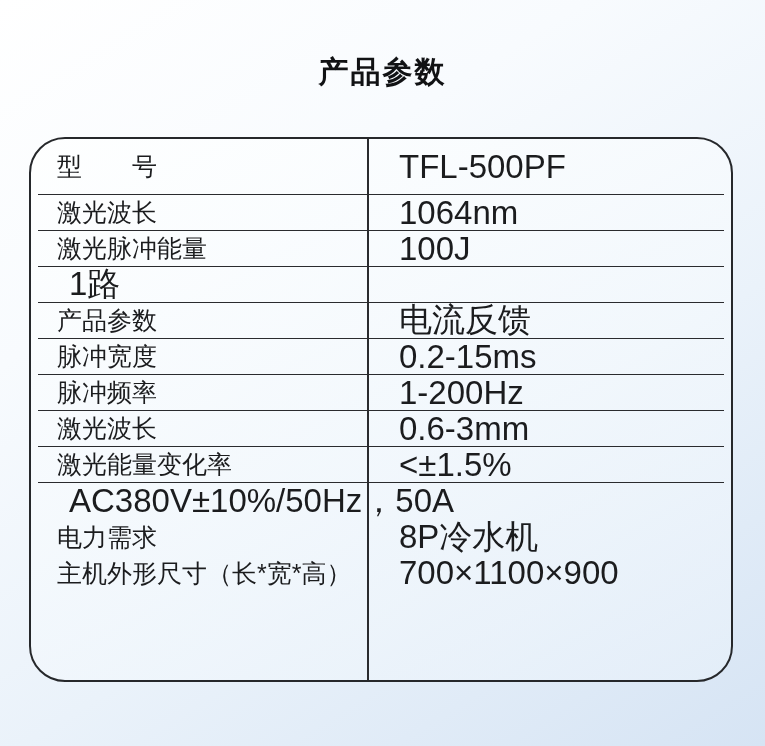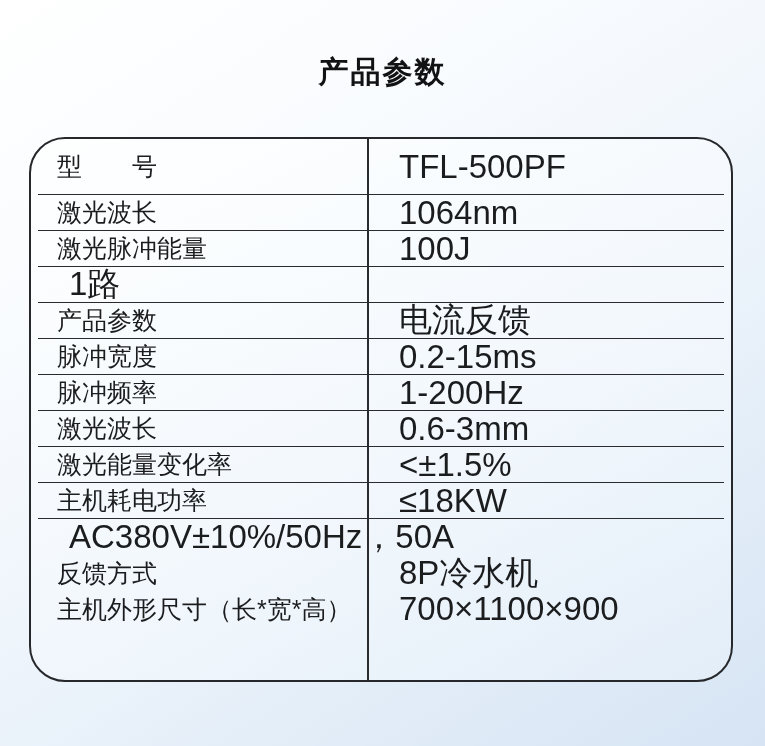--- a/index.html
+++ b/index.html
@@ -111,31 +111,27 @@
     <div class="row">
       <div class="cell label">激光波长</div>
       <div class="cell value">0.6-3mm</div>
     </div>
 
     <div class="row">
       <div class="cell label">激光能量变化率</div>
       <div class="cell value">&lt;±1.5%</div>
     </div>
 
-    <div class="row">
-      <div class="cell label">主机耗电功率</div>
-      <div class="cell value">≤18KW</div>
-    </div>
 
     <div class="row no-line">
       <div class="cell value">AC380V±10%/50Hz，50A</div>
     </div>
 
     <div class="row no-line">
-      <div class="cell label">反馈方式</div>
+      <div class="cell label">电力需求</div>
       <div class="cell value">8P冷水机</div>
     </div>
 
     <div class="row no-line">
       <div class="cell label">主机外形尺寸（长*宽*高）</div>
       <div class="cell value">700×1100×900</div>
     </div>
 
   </div>
 </div>

